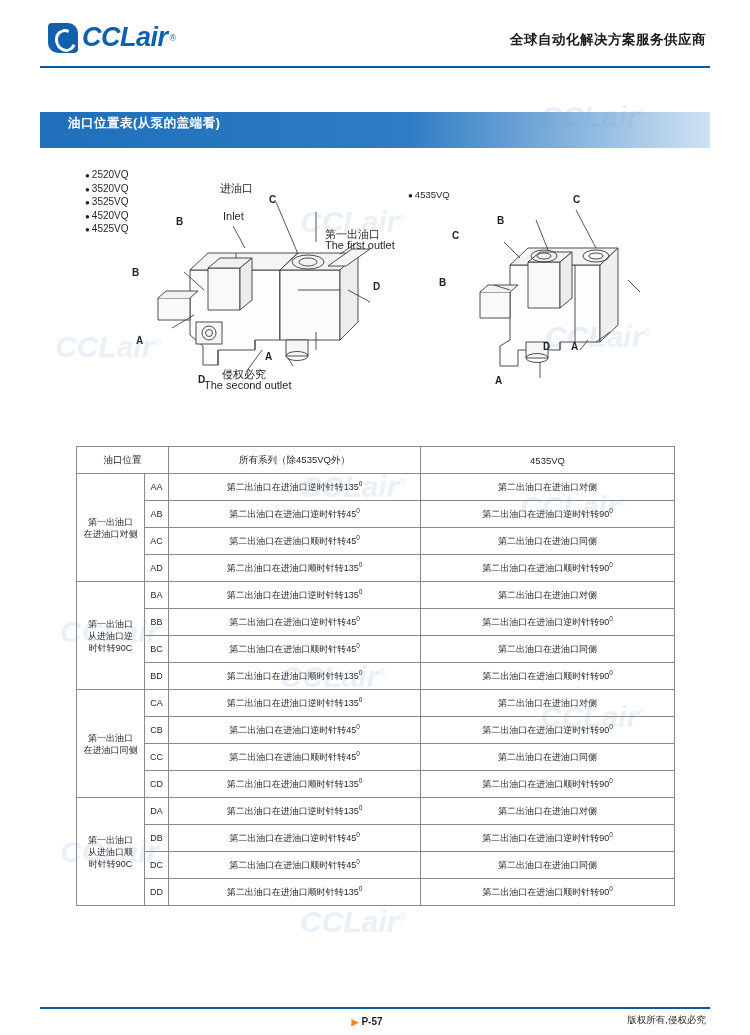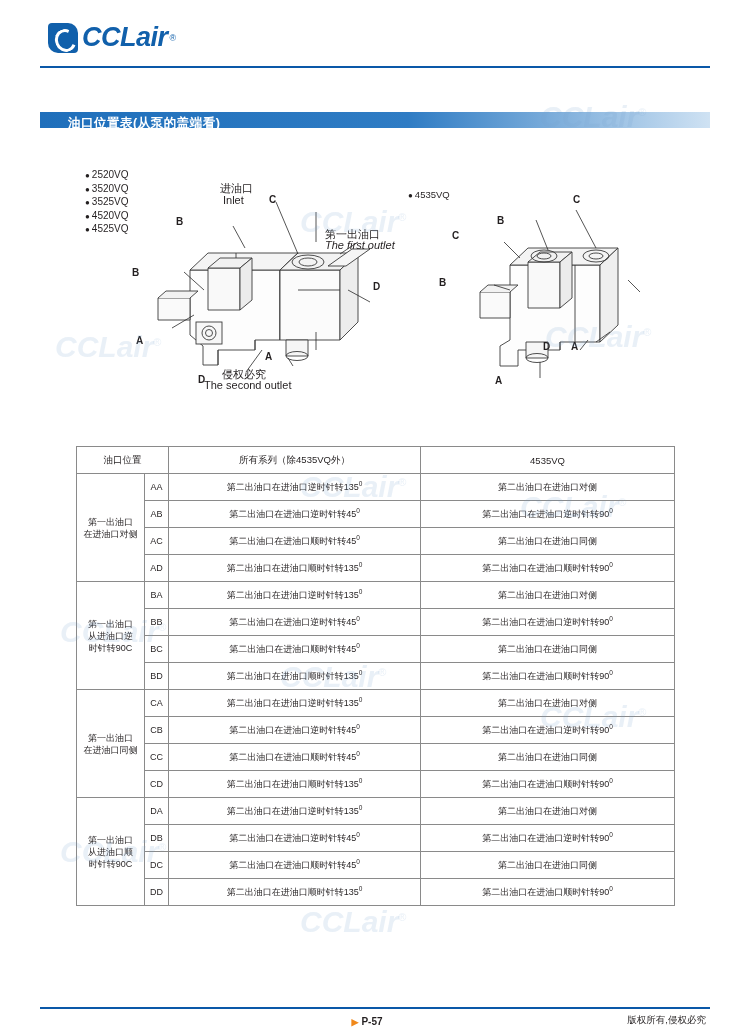--- a/index.html
+++ b/index.html
@@ -78,21 +78,21 @@
     color: #1a1a1a;
     letter-spacing: 0.5px;
   }
 
   
   .section-bar {
     position: absolute;
     left: 40px;
     top: 112px;
     width: 670px;
-    height: 16px;
+    height: 36px;
     background: linear-gradient(to right, #1f6fbb 0%, #2f7cc4 55%, #cfe2f3 100%);
   }
   .section-bar .title {
     position: absolute;
     left: 28px;
     top: 3px;
     font-size: 12.5px;
     font-weight: bold;
     color: #ffffff;
     letter-spacing: 0.5px;
@@ -229,20 +229,21 @@
 </style>
 </head>
 <body>
 
 <div class="page-header">
   <div class="logo-wrap">
     <span class="logo-mark"></span>
     <span class="logo-text">CCLair</span>
     <span class="logo-reg">®</span>
   </div>
+  <div class="header-slogan">全球自动化解决方案服务供应商</div>
   <div class="header-rule"></div>
 </div>
 
 <div class="section-bar">
   <div class="title">油口位置表(从泵的盖端看)</div>
 </div>
 
 <div class="diagram-area">
 
   <div class="model-list">
@@ -334,24 +335,24 @@
       <line x1="464" y1="92" x2="480" y2="108"></line>
       <line x1="454" y1="135" x2="470" y2="140"></line>
       <line x1="570" y1="182" x2="556" y2="192"></line>
       <line x1="548" y1="190" x2="540" y2="200"></line>
       <line x1="500" y1="212" x2="500" y2="228"></line>
       <line x1="588" y1="130" x2="600" y2="142"></line>
     </g>
   </svg>
 
   <div class="cap" style="left:180px; top:33px;">进油口</div>
-  <div class="cap" style="left:183px; top:45px;">Inlet</div>
+  <div class="cap" style="left:183px; top:61px;">Inlet</div>
 
   <div class="cap" style="left:285px; top:79px;">第一出油口</div>
-  <div class="cap" style="left:285px; top:90px;font-style:italic;">The first outlet</div>
+  <div class="cap" style="left:285px; top:90px;">The first outlet</div>
 
   <div class="cap" style="left:182px; top:219px;">侵权必究</div>
   <div class="cap" style="left:164px; top:230px;">The second outlet</div>
 
   <div class="lbl" style="left:136px; top:66px;">B</div>
   <div class="lbl" style="left:229px; top:44px;">C</div>
   <div class="lbl" style="left:92px; top:117px;">B</div>
   <div class="lbl" style="left:96px; top:185px;">A</div>
   <div class="lbl" style="left:333px; top:131px;">D</div>
   <div class="lbl" style="left:225px; top:201px;">A</div>

